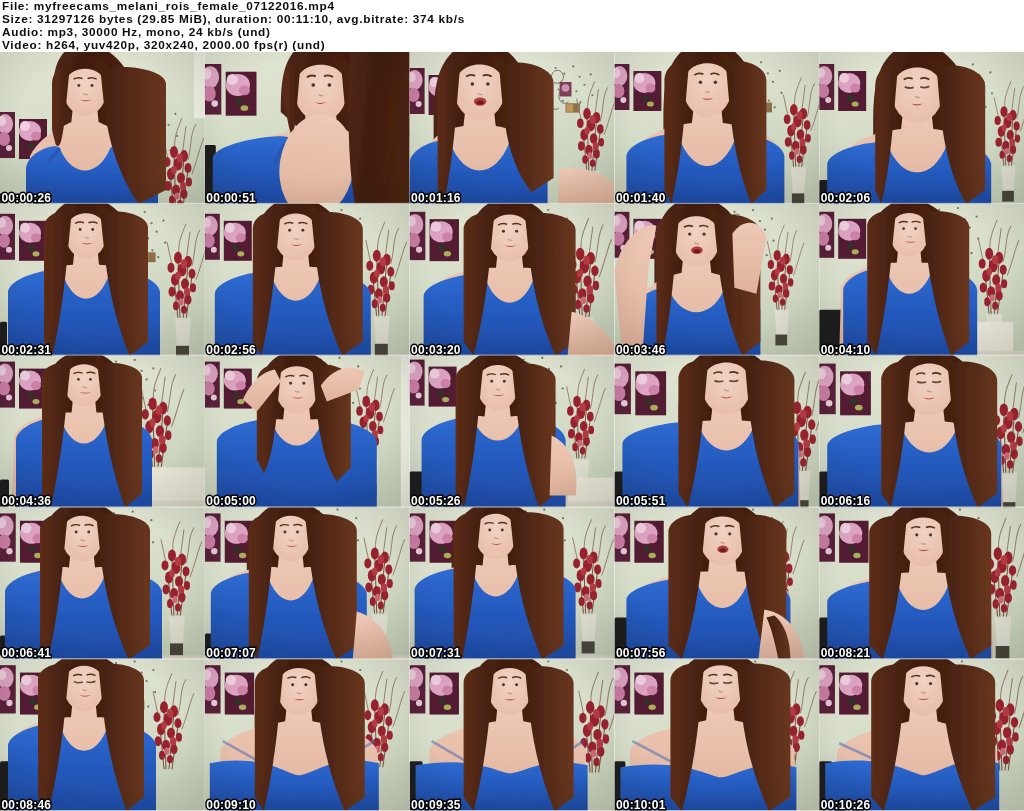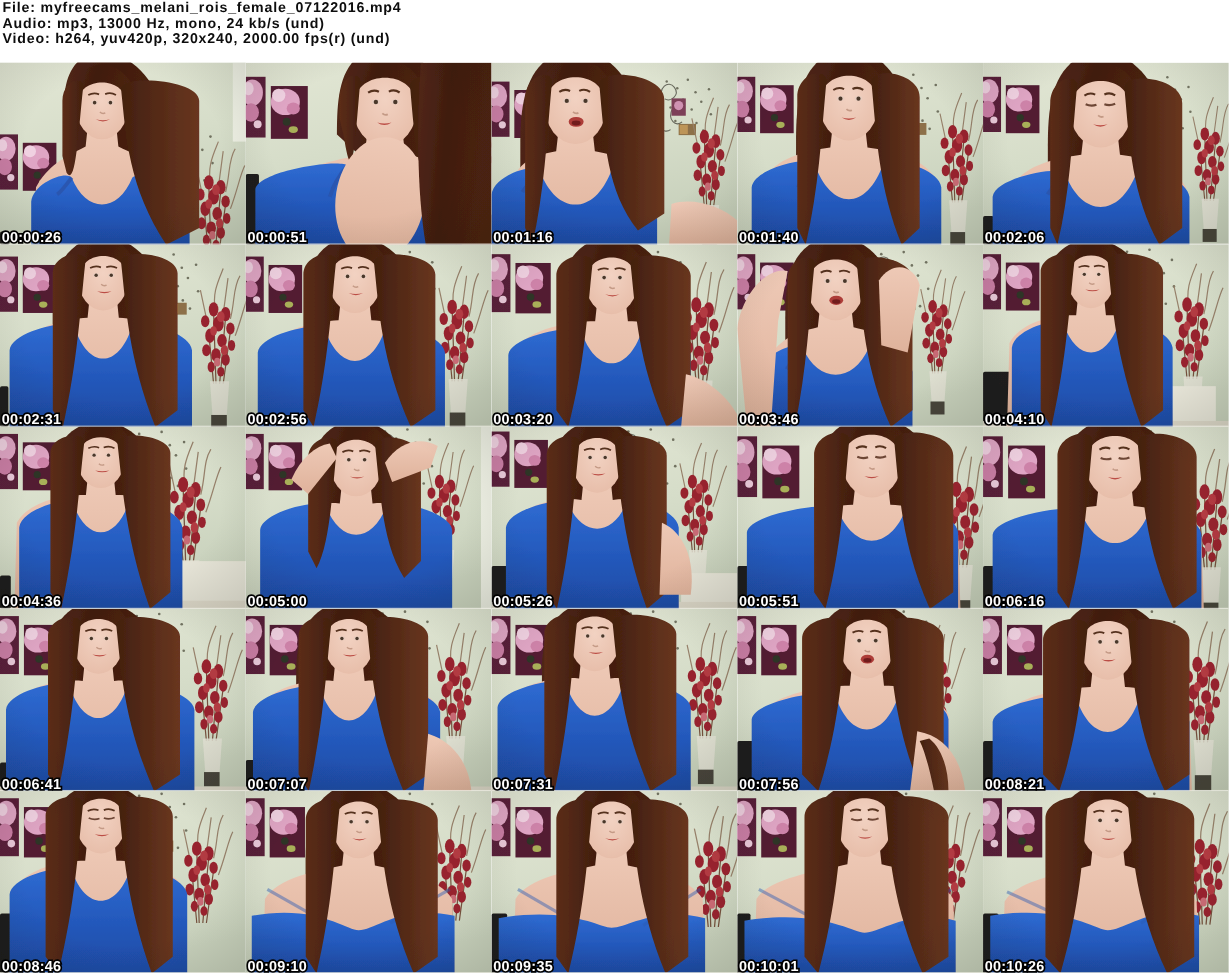--- a/index.html
+++ b/index.html
@@ -3,21 +3,22 @@
 html,body{margin:0;padding:0;background:#fff;width:1024px;height:811px;overflow:hidden}
 #hdr{position:absolute;left:0;top:0;width:912px;height:52px;background:#fff;
  font:bold 11.8px/12.9px "Liberation Sans",sans-serif;color:#0d0d0d;letter-spacing:0.7px}
 #hdr div{white-space:pre;padding-left:2px}
 #hdr{padding-top:0px;box-sizing:border-box}
 .ts{font:bold 12px "Liberation Sans",sans-serif;fill:#fff;stroke:#000;stroke-width:2.8px;paint-order:stroke;letter-spacing:0.2px}
 #grid{position:absolute;left:0;top:52px}
 </style></head><body>
 <div id="hdr">
     <div>File: myfreecams_melani_rois_female_07122016.mp4</div>
-    <div>Audio: mp3, 13000 Hz, mono, 24 kb/s (und)</div>
+    <div>Size: 31297126 bytes (29.85 MiB), duration: 00:11:10, avg.bitrate: 374 kb/s</div>
+    <div>Audio: mp3, 30000 Hz, mono, 24 kb/s (und)</div>
     <div>Video: h264, yuv420p, 320x240, 2000.00 fps(r) (und)</div>
   </div>
 <svg id="grid" width="1024" height="759" viewBox="0 0 1024 759">
 <defs>
 <clipPath id="cp">
         <rect width="204.8" height="151.8"></rect>
       </clipPath>
 <filter id="soft" x="-4%" y="-4%" width="108%" height="108%">
         <feGaussianBlur stdDeviation="0.5"></feGaussianBlur>
       </filter>

